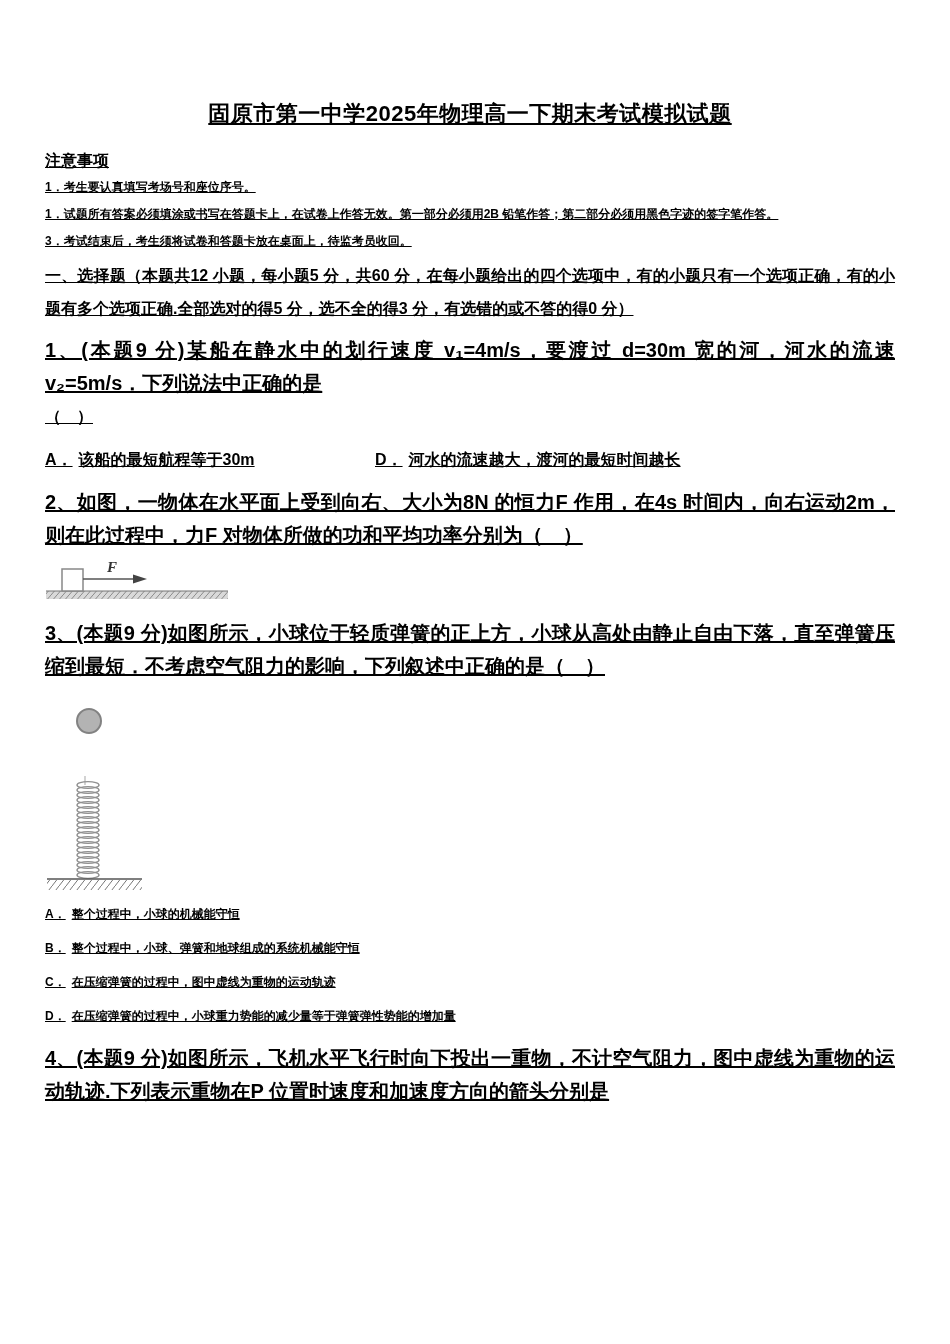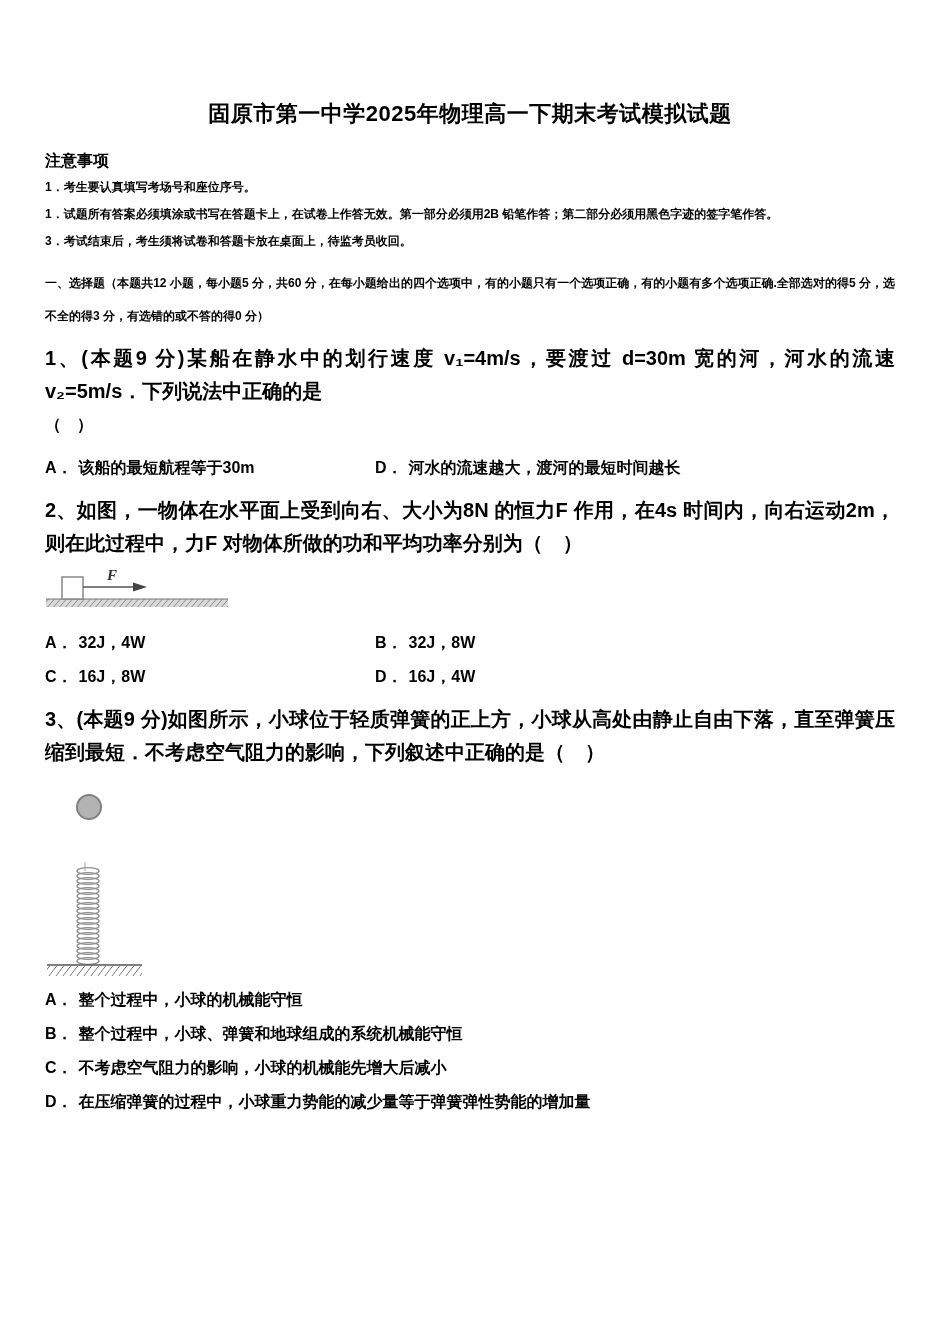--- a/index.html
+++ b/index.html
@@ -2,35 +2,35 @@
 <html><head>
 <meta charset="utf-8">
 <style>
   * { margin:0; padding:0; box-sizing:border-box; }
   html,body { background:#ffffff; }
   body {
     width:950px; height:1344px;
     font-family:"Liberation Sans","DejaVu Sans",sans-serif;
     color:#000; font-weight:bold; position:relative; overflow:hidden;
   }
-  .page { padding:100px 55px 0 45px; }
+  .page { padding:100px 55px 0 45px;text-decoration:underline; }
   .title {
     text-align:center; font-size:22px; line-height:28px;
     letter-spacing:0.5px; margin-bottom:20px;
   }
   .notice-heading { font-size:16px; line-height:26px; }
   .notice-item { font-size:12px; line-height:27px; text-align:justify; }
-  .section-heading { font-size:12px; line-height:33px; margin-top:12px; text-align:justify; }
+  .section-heading { font-size:16px; line-height:33px; margin-top:4px; text-align:justify; }
   .stem { font-size:20px; line-height:33px; margin-top:9px; text-align:justify; }
   .bracket-line { font-size:16px; line-height:33px; }
   .opts-grid {
     display:grid; grid-template-columns:330px auto;
     margin-top:10px; font-size:16px;
   }
-  .opts-list { font-size:16px; }
+  .opts-list { font-size:12px; }
   .opt { line-height:34px; white-space:nowrap; }
   .opt-label { margin-right:6px; }
   .fig { display:block; }
   .fig-force { margin:8px 0 2px 0; }
   .fig-spring { margin:14px 0 4px 0; }
   .f-label { font-family:"Liberation Serif","DejaVu Serif",serif; font-style:italic; font-size:15px; font-weight:bold; }
 </style>
 </head>
 <body>
 
@@ -67,26 +67,20 @@
         </pattern>
       </defs>
       <rect x="1" y="31" width="182" height="8" fill="url(#hatch2)"></rect>
       <line x1="1" y1="31" x2="183" y2="31" stroke="#777" stroke-width="1.2"></line>
       <rect x="17" y="9" width="21" height="22" fill="#ffffff" stroke="#888" stroke-width="1.5"></rect>
       <line x1="38" y1="19" x2="92" y2="19" stroke="#555" stroke-width="1.6"></line>
       <polygon points="102,19 88,14.5 88,23.5" fill="#444"></polygon>
       <text class="f-label" x="62" y="12" fill="#333">F</text>
     </svg>
 
-    <div class="opts-grid">
-      <div class="opt"><span class="opt-label">A．</span><span>32J，4W</span></div>
-      <div class="opt"><span class="opt-label">B．</span><span>32J，8W</span></div>
-      <div class="opt"><span class="opt-label">C．</span><span>16J，8W</span></div>
-      <div class="opt"><span class="opt-label">D．</span><span>16J，4W</span></div>
-    </div>
   </div>
 
   <div>
     <p class="stem">3、(本题9 分)如图所示，小球位于轻质弹簧的正上方，小球从高处由静止自由下落，直至弹簧压缩到最短．不考虑空气阻力的影响，下列叙述中正确的是（　）</p>
 
     <svg class="fig fig-spring" width="130" height="196" viewBox="0 0 130 196">
       <defs>
         <pattern id="hatch3" width="7" height="9" patternUnits="userSpaceOnUse">
           <line x1="0" y1="9" x2="7" y2="0" stroke="#777" stroke-width="1"></line>
         </pattern>
@@ -115,19 +109,22 @@
           <use href="#coil" y="173"></use>
         <use href="#coil" y="178"></use>
       </g>
       <line x1="2" y1="182" x2="97" y2="182" stroke="#555" stroke-width="1.6"></line>
       <rect x="2" y="183" width="95" height="10" fill="url(#hatch3)"></rect>
     </svg>
 
     <div class="opts-list">
       <div class="opt"><span class="opt-label">A．</span><span>整个过程中，小球的机械能守恒</span></div>
       <div class="opt"><span class="opt-label">B．</span><span>整个过程中，小球、弹簧和地球组成的系统机械能守恒</span></div>
-      <div class="opt"><span class="opt-label">C．</span><span>不考虑空气阻力的影响，小球的机械能先增大后减小</span></div>
+      <div class="opt"><span class="opt-label">C．</span><span>在压缩弹簧的过程中，图中虚线为重物的运动轨迹</span></div>
       <div class="opt"><span class="opt-label">D．</span><span>在压缩弹簧的过程中，小球重力势能的减少量等于弹簧弹性势能的增加量</span></div>
     </div>
   </div>
 
+  <div>
+    <p class="stem">4、(本题9 分)如图所示，飞机水平飞行时向下投出一重物，不计空气阻力，图中虚线为重物的运动轨迹.下列表示重物在P 位置时速度和加速度方向的箭头分别是</p>
+  </div>
 
 </div>
 
 </body></html>

